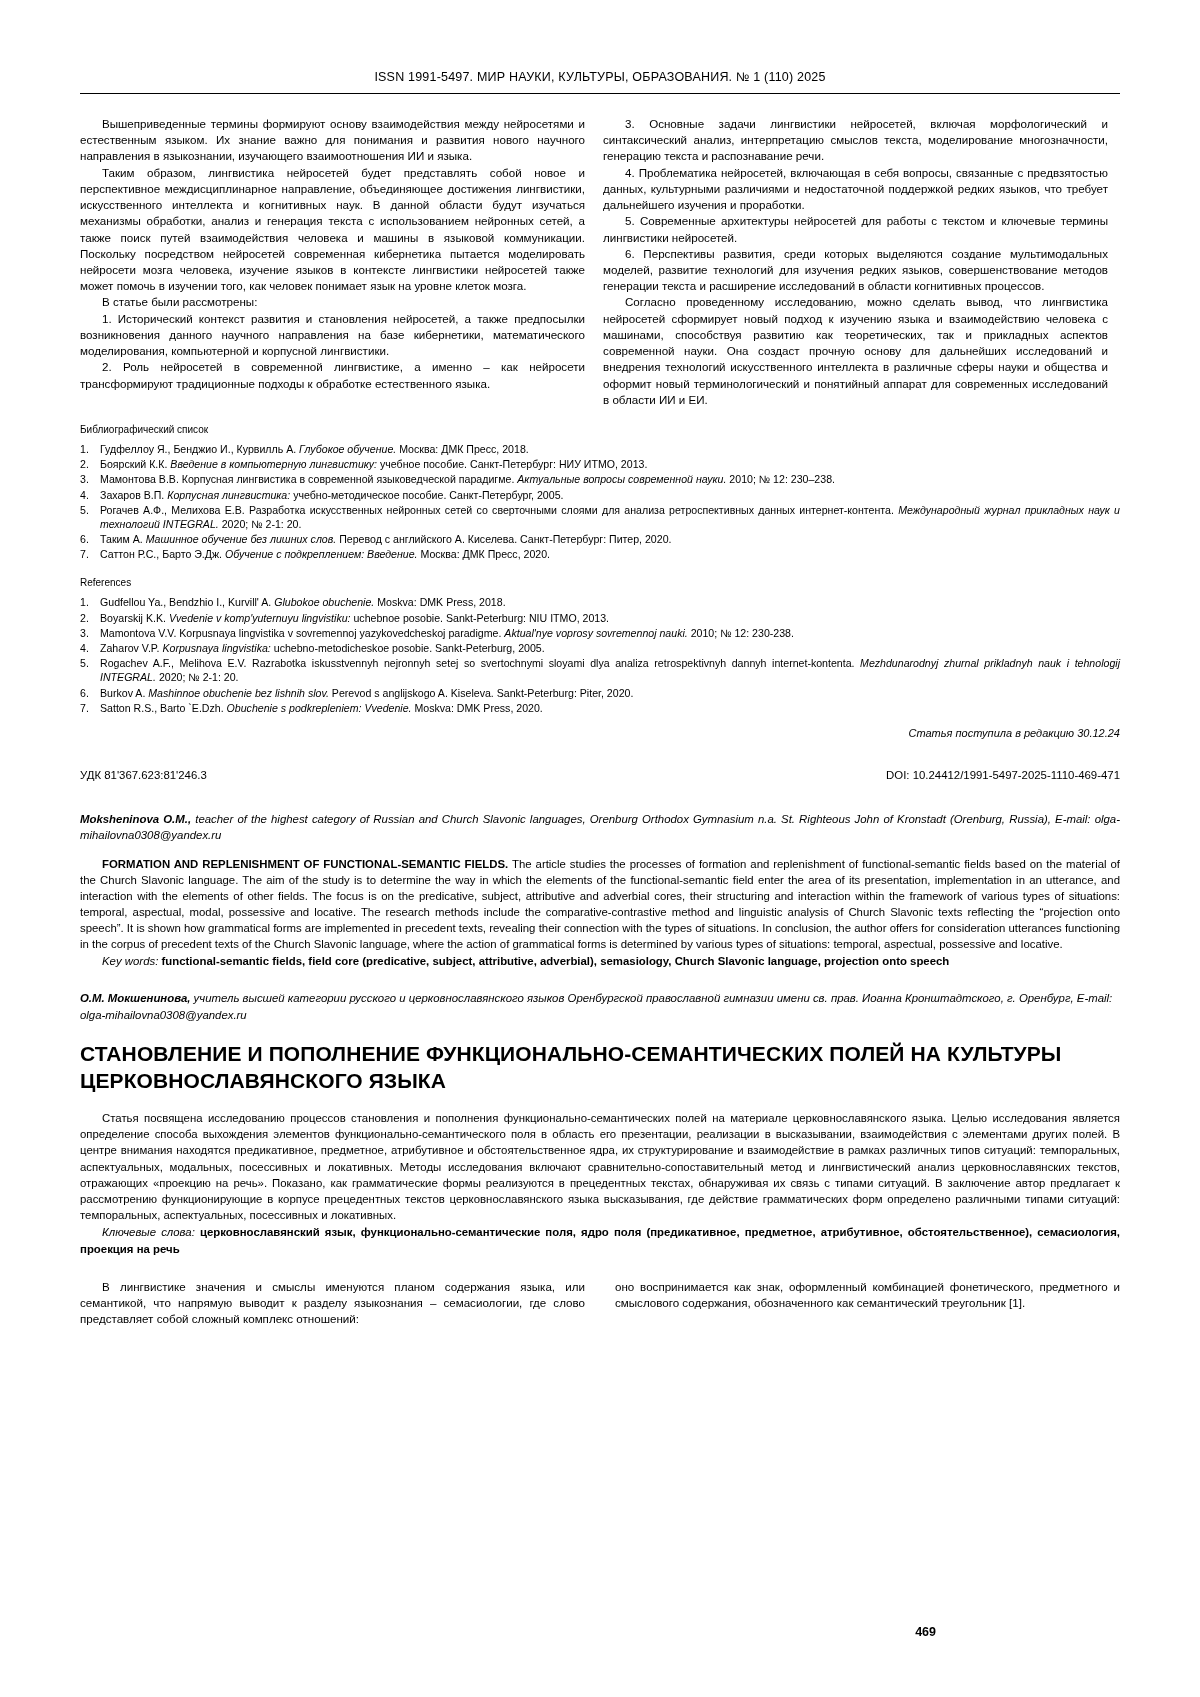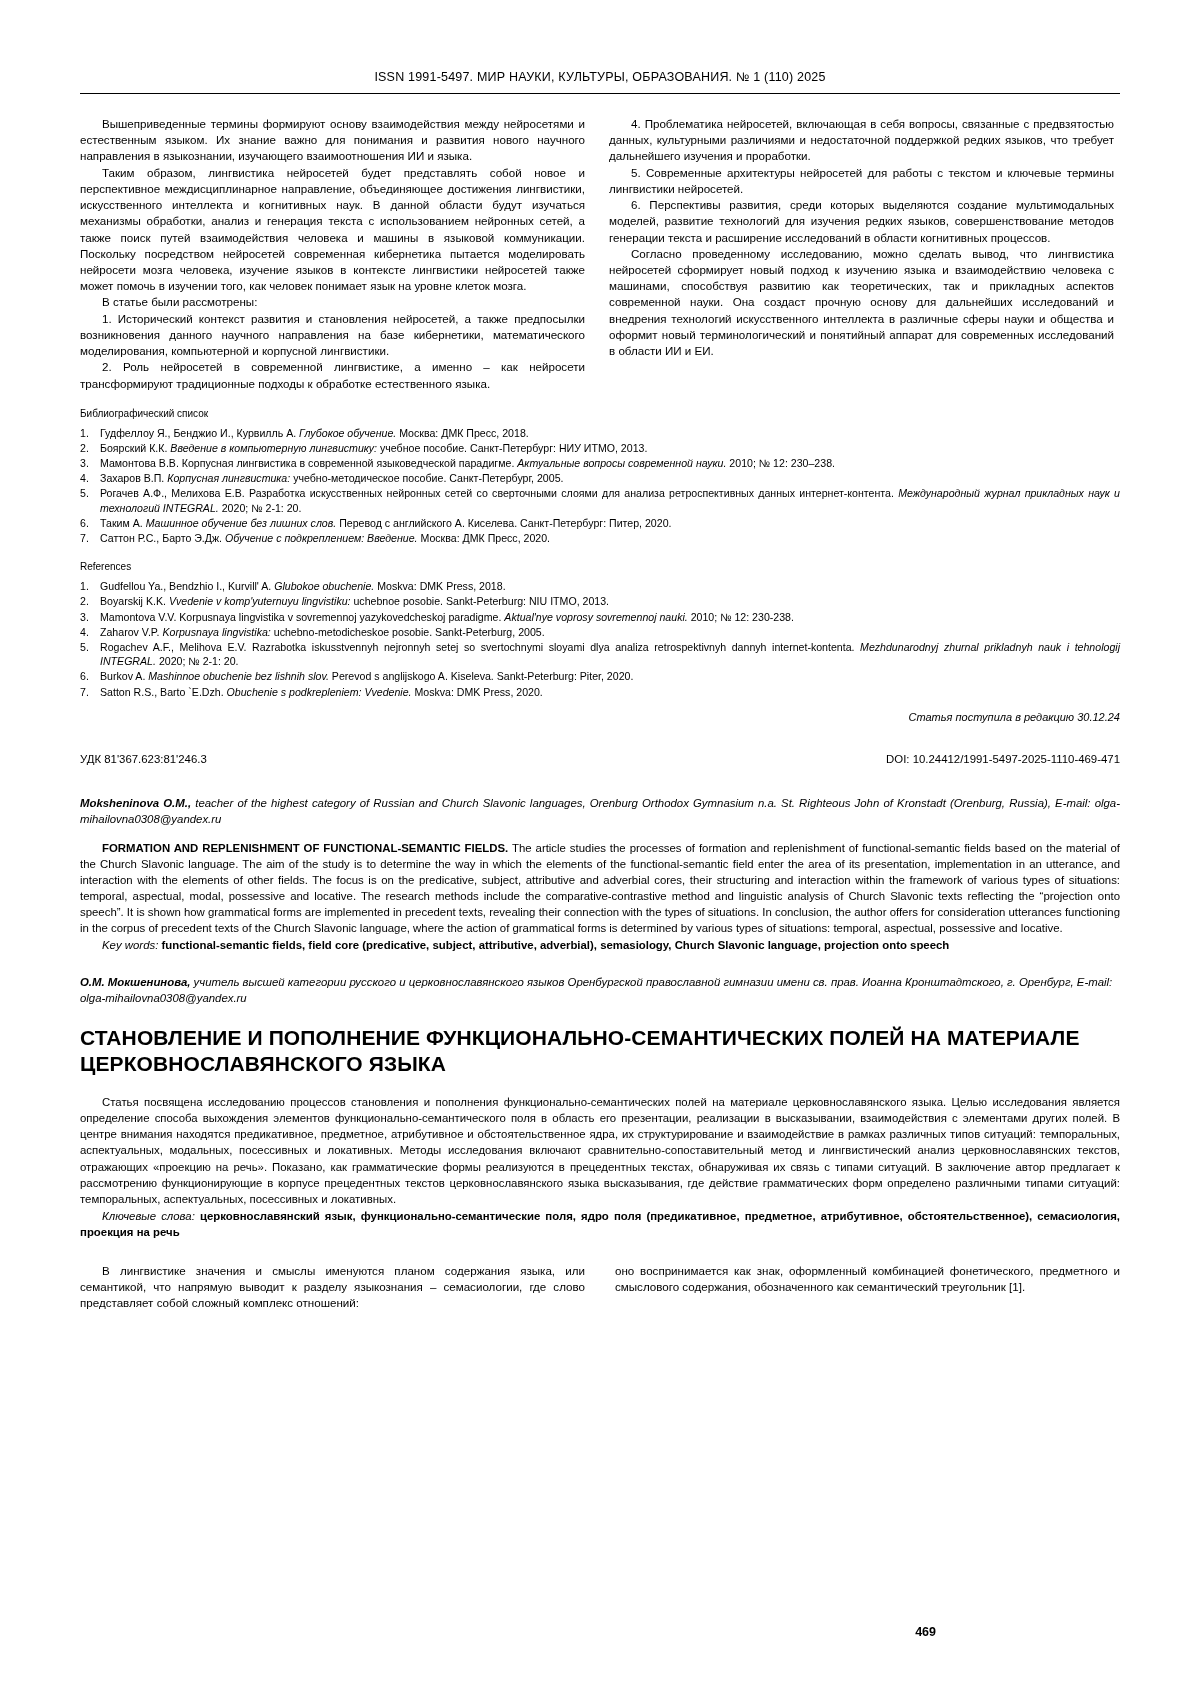--- a/index.html
+++ b/index.html
@@ -31,21 +31,21 @@
   .running-head {
     text-align: center;
     font-size: 12.5px;
     letter-spacing: 0.2px;
     padding-bottom: 9px;
     border-bottom: 1.2px solid #000;
     margin-bottom: 22px;
   }
   .cols {
     display: flex;
-    gap: 24px;
+    gap: 18px;
   }
   .col {
     width: 505px;
   }
   p {
     margin: 0;
     font-size: 11.6px;
     line-height: 1.40;
     text-align: justify;
     text-indent: 22px;
@@ -162,20 +162,21 @@
 
     <div class="cols">
       <div class="col">
         <p>Вышеприведенные термины формируют основу взаимодействия между нейросетями и естественным языком. Их знание важно для понимания и развития нового научного направления в языкознании, изучающего взаимоотношения ИИ и языка.</p>
         <p>Таким образом, лингвистика нейросетей будет представлять собой новое и перспективное междисциплинарное направление, объединяющее достижения лингвистики, искусственного интеллекта и когнитивных наук. В данной области будут изучаться механизмы обработки, анализ и генерация текста с использованием нейронных сетей, а также поиск путей взаимодействия человека и машины в языковой коммуникации. Поскольку посредством нейросетей современная кибернетика пытается моделировать нейросети мозга человека, изучение языков в контексте лингвистики нейросетей также может помочь в изучении того, как человек понимает язык на уровне клеток мозга.</p>
         <p>В статье были рассмотрены:</p>
         <p>1. Исторический контекст развития и становления нейросетей, а также предпосылки возникновения данного научного направления на базе кибернетики, математического моделирования, компьютерной и корпусной лингвистики.</p>
         <p>2. Роль нейросетей в современной лингвистике, а именно  – как нейросети трансформируют традиционные подходы к обработке естественного языка.</p>
       </div>
       <div class="col">
+        <p>3. Основные задачи лингвистики нейросетей, включая морфологический и синтаксический анализ, интерпретацию смыслов текста, моделирование многозначности, генерацию текста и распознавание речи.</p>
         <p>4. Проблематика нейросетей, включающая в себя вопросы, связанные с предвзятостью данных, культурными различиями и недостаточной поддержкой редких языков, что требует дальнейшего изучения и проработки.</p>
         <p>5. Современные архитектуры нейросетей для работы с текстом и ключевые термины лингвистики нейросетей.</p>
         <p>6. Перспективы развития, среди которых выделяются создание мультимодальных моделей, развитие технологий для изучения редких языков, совершенствование методов генерации текста и расширение исследований в области когнитивных процессов.</p>
         <p>Согласно проведенному исследованию, можно сделать вывод, что лингвистика нейросетей сформирует новый подход к изучению языка и взаимодействию человека с машинами, способствуя развитию как теоретических, так и прикладных аспектов современной науки. Она создаст прочную основу для дальнейших исследований и внедрения технологий искусственного интеллекта в различные сферы науки и общества и оформит новый терминологический и понятийный аппарат для современных исследований в области ИИ и ЕИ.</p>
       </div>
     </div>
 
     <div class="section-title">Библиографический список</div>
     <ol class="refs" id="bibliography-list">
         <li>
@@ -257,21 +258,21 @@
       </div>
 
       <div class="keywords-en">
         <i>Key words:</i><b> functional-semantic fields, field core (predicative, subject, attributive, adverbial), semasiology, Church Slavonic language, projection onto speech</b>
       </div>
 
       <div class="author-line-ru">
         <b><i>О.М. Мокшенинова,</i></b><i> учитель высшей категории русского и церковнославянского языков Оренбургской православной гимназии имени св. прав. Иоанна Кронштадтского, г. Оренбург, E-mail: olga-mihailovna0308@yandex.ru</i>
       </div>
 
-      <h1 class="article-title">СТАНОВЛЕНИЕ И ПОПОЛНЕНИЕ ФУНКЦИОНАЛЬНО-СЕМАНТИЧЕСКИХ ПОЛЕЙ НА МАТЕРИАЛЕ ЦЕРКОВНОСЛАВЯНСКОГО ЯЗЫКА</h1>
+      <h1 class="article-title">СТАНОВЛЕНИЕ И ПОПОЛНЕНИЕ ФУНКЦИОНАЛЬНО-СЕМАНТИЧЕСКИХ ПОЛЕЙ НА КУЛЬТУРЫ ЦЕРКОВНОСЛАВЯНСКОГО ЯЗЫКА</h1>
 
       <div class="abstract-ru">Статья посвящена исследованию процессов становления и пополнения функционально-семантических полей на материале церковнославянского языка. Целью исследования является определение способа выхождения элементов функционально-семантического поля в область его презентации, реализации в высказывании, взаимодействия с элементами других полей. В центре внимания находятся предикативное, предметное, атрибутивное и обстоятельственное ядра, их структурирование и взаимодействие в рамках различных типов ситуаций: темпоральных, аспектуальных, модальных, посессивных и локативных. Методы исследования включают сравнительно-сопоставительный метод и лингвистический анализ церковнославянских текстов, отражающих «проекцию на речь». Показано, как грамматические формы реализуются в прецедентных текстах, обнаруживая их связь с типами ситуаций. В заключение автор предлагает к рассмотрению функционирующие в корпусе прецедентных текстов церковнославянского языка высказывания, где действие грамматических форм определено различными типами ситуаций: темпоральных, аспектуальных, посессивных и локативных.</div>
 
       <div class="keywords-ru">
         <i>Ключевые слова:</i><b> церковнославянский язык, функционально-семантические поля, ядро поля (предикативное, предметное, атрибутивное, обстоятельственное), семасиология, проекция на речь</b>
       </div>
 
       <div class="body-cols">
         <div class="col">
           <p>В лингвистике значения и смыслы именуются планом содержания языка, или семантикой, что напрямую выводит к разделу языкознания – семасиологии, где слово представляет собой сложный комплекс отношений:</p>

